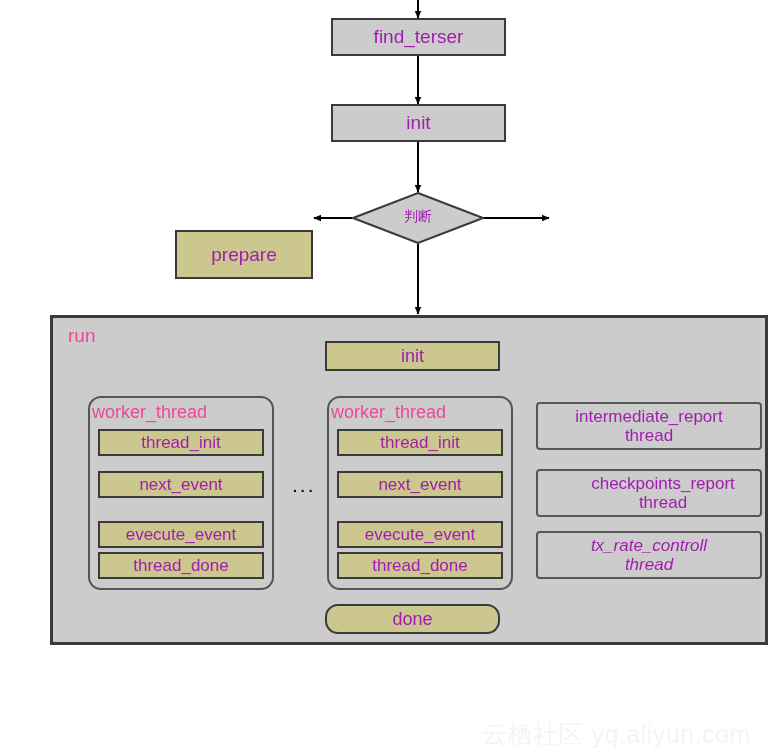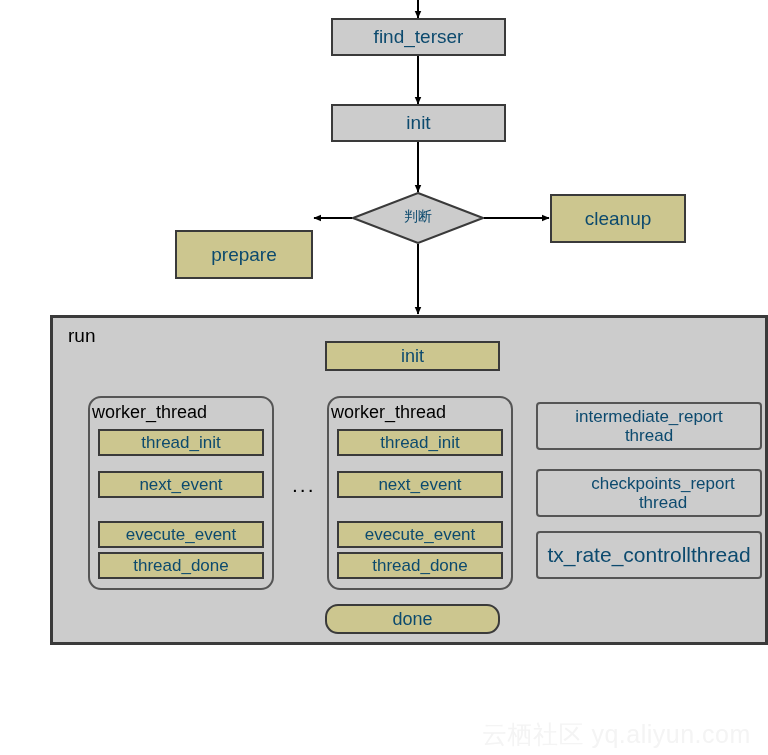--- a/index.html
+++ b/index.html
@@ -20,21 +20,21 @@
     width: 768px;
     height: 755px;
   }
   .node {
     position: absolute;
     box-sizing: border-box;
     display: flex;
     align-items: center;
     justify-content: center;
     text-align: center;
-    color: #0c4a6e;
+    color: #a21caf;
     line-height: 1.12;
   }
   .box-gray {
     background: #cccccc;
     border: 2px solid #3a3a3a;
   }
   .box-tan {
     background: #ccc68f;
     border: 2px solid #3a3a3a;
   }
@@ -51,21 +51,21 @@
   }
   .worker-group {
     position: absolute;
     box-sizing: border-box;
     background: #cccccc;
     border: 2px solid #555555;
     border-radius: 13px;
   }
   .group-label {
     position: absolute;
-    color: #000000;
+    color: #ec4899;
     white-space: nowrap;
   }
   .ellipsis {
     position: absolute;
     color: #000000;
     font-size: 21px;
     letter-spacing: 2px;
     line-height: 1;
   }
   .watermark {
@@ -118,23 +118,20 @@
   </div>
 
   <div class="node box-gray" style="left:331px; top:104px; width:175px; height:38px; font-size:19px;">
     <span>init</span>
   </div>
 
   <div class="node box-tan" style="left:175px; top:194px; width:138px; height:49px; font-size:19px;margin-top:36px;">
     <span>prepare</span>
   </div>
 
-  <div class="node box-tan" style="left:550px; top:194px; width:136px; height:49px; font-size:19px;">
-    <span>cleanup</span>
-  </div>
 
   <div style="position:absolute; left:352px; top:192px; width:132px; height:52px;">
     <svg width="132" height="52" viewBox="0 0 132 52" style="position:absolute; left:0; top:0;">
       <polygon points="66,1 131,26 66,51 1,26" fill="#cccccc" stroke="#3a3a3a" stroke-width="2"></polygon>
     </svg>
     <div class="node" style="left:0; top:0; width:132px; height:52px; font-size:14px;font-family:Liberation Mono, monospace;">
       <span>判断</span>
     </div>
   </div>
 
@@ -188,21 +185,21 @@
   </div>
 
   <div class="node rounded-gray" style="left:536px; top:402px; width:226px; height:48px; font-size:17px; flex-direction:column;">
     <span>intermediate_report</span>
     <span>thread</span>
   </div>
   <div class="node rounded-gray" style="left:536px; top:469px; width:226px; height:48px; font-size:17px; flex-direction:column;padding-left:28px;">
     <span>checkpoints_report</span>
     <span>thread</span>
   </div>
-  <div class="node rounded-gray" style="left:536px; top:531px; width:226px; height:48px; font-size:21px; ">
+  <div class="node rounded-gray" style="left:536px; top:531px; width:226px; height:48px; font-size:17px; flex-direction:column;font-style:italic;">
     <span>tx_rate_controll</span>
     <span>thread</span>
   </div>
 
   <div class="node box-tan" style="left:325px; top:604px; width:175px; height:30px; font-size:18px;border-radius:13px;">
     <span>done</span>
   </div>
 
   <div class="watermark" style="left:482px; top:718px;">
     <span>云栖社区 yq.aliyun.com</span>

